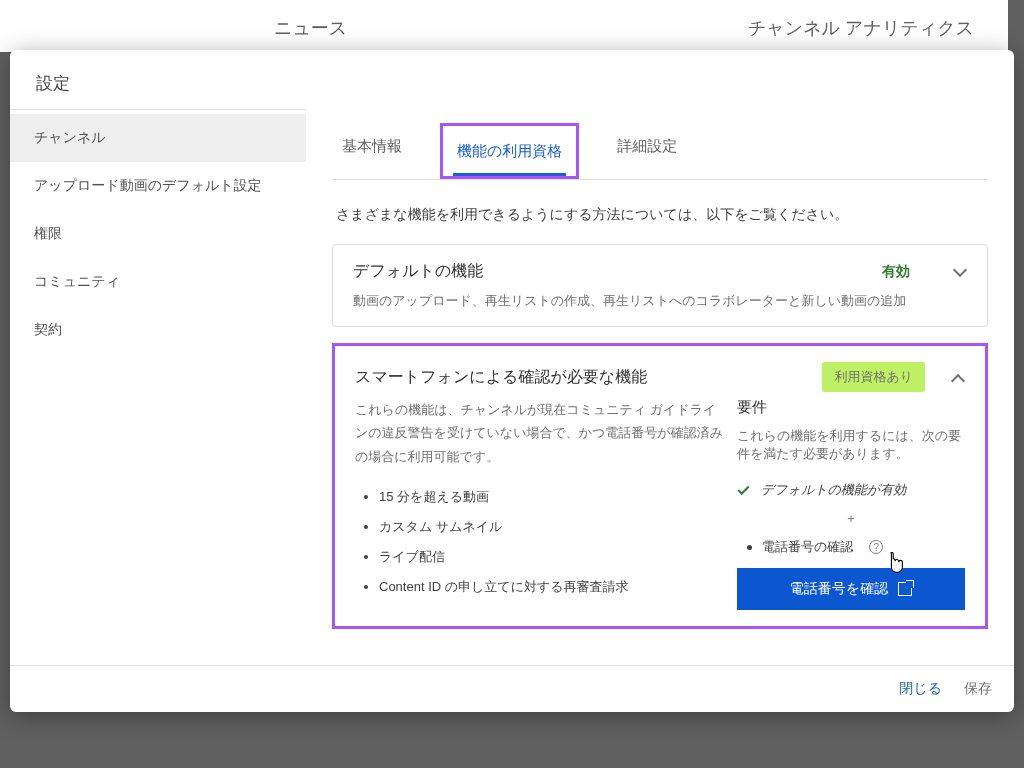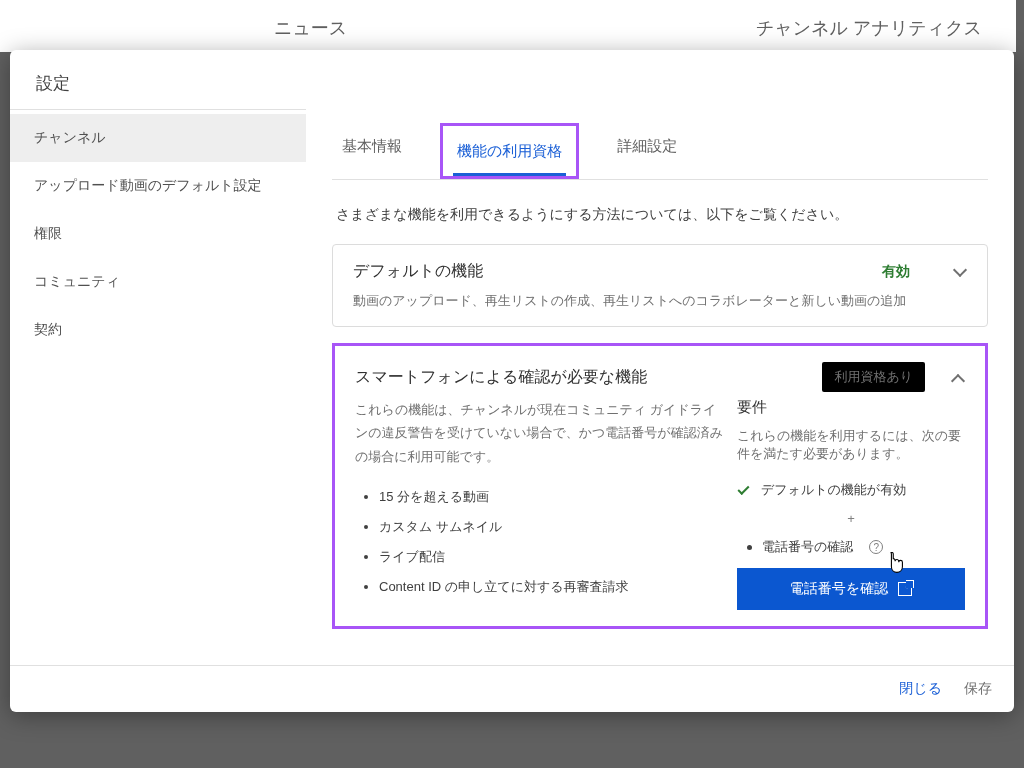--- a/index.html
+++ b/index.html
@@ -1,50 +1,50 @@
 <!DOCTYPE html>
 <html><head>
   <meta charset="utf-8">
   <style>
     * { box-sizing: border-box; margin: 0; padding: 0; }
     body { font-family: Arial, "Hiragino Sans", Meiryo, sans-serif; background: #606060; width: 1024px; height: 768px; overflow: hidden; position: relative; }
-    .bg-tabs { position: absolute; top: 0; left: 0; right: 8px; height: 52px; display: flex; gap: 0; background: #fff; }
+    .bg-tabs { position: absolute; top: 0; left: 0; right: 16px; height: 52px; display: flex; gap: 0; background: #fff; }
     .bg-tab { flex: 0 0 auto; padding: 16px 34px; color: #606060; font-size: 18px; }
     .bg-tab.spacer { flex: 0 0 240px; }
     .modal { position: absolute; left: 10px; right: 10px; top: 50px; bottom: 56px; background: #fff; display: flex; flex-direction: column; box-shadow: 0 4px 24px rgba(0,0,0,.35); border-radius: 6px; }
     .modal-title { padding: 22px 26px 14px; font-size: 17px; color: #404040; }
     .modal-body { display: flex; flex: 1; overflow: hidden; }
     .sidebar { width: 296px; border-top: 1px solid #e0e0e0; padding-top: 4px; }
     .side-item { padding: 15px 24px; font-size: 14px; color: #505050; cursor: pointer; }
     .side-item.selected { background: #eeeeee; }
     .content { flex: 1; padding: 0 26px 12px 26px; overflow-y: auto; }
     .tabs { display: flex; gap: 34px; padding: 14px 0 0 6px; border-bottom: 1px solid #e0e0e0; min-height: 62px; align-items: flex-start; }
     .tab { padding: 14px 4px 18px; font-size: 15px; color: #606060; cursor: pointer; }
     .tab.active-wrap { border: 3px solid #a855f7; display: inline-block; padding: 2px 10px 0 10px; }
     .tab.active { color: #1a5fd6; border-bottom: 3px solid #1a5fd6; display: inline-block; padding: 10px 4px 12px; margin-top: 4px; }
     .intro { margin: 26px 4px 20px; font-size: 14px; color: #404040; }
     .card { border: 1px solid #dcdcdc; border-radius: 4px; margin-bottom: 16px; padding: 16px 20px; }
     .card-header { display: flex; align-items: center; gap: 12px; }
     .card-title { font-size: 16px; color: #303030; flex: 1; }
     .card-sub { font-size: 13px; color: #707070; margin-top: 10px; }
     .badge-green { font-size: 14px; color: #2e7d32; font-weight: 600; margin-right: 31px; }
-    .badge-grey { font-size: 13px; color: #707070; background: #000000; padding: 6px 12px; border-radius: 2px; margin-right: 14px; }
+    .badge-grey { font-size: 13px; color: #707070; background: #bef264; padding: 6px 12px; border-radius: 2px; margin-right: 14px; }
     .chev { width: 14px; height: 14px; display: inline-block; position: relative; }
     .chev::before { content: ""; position: absolute; width: 8px; height: 8px; border: 2px solid #707070; border-left: none; border-top: none; transform: rotate(45deg); top: 0; left: 2px; }
     .chev.up::before { transform: rotate(-135deg); top: 6px; }
     .card-highlight { border: 3px solid #a855f7; border-radius: 0; }
     .split { display: flex; gap: 12px; margin-top: 6px; }
     .split-left { flex: 1; }
     .split-right { width: 228px; }
     .para { font-size: 13px; color: #707070; line-height: 1.8; margin-bottom: 14px; }
     .ul { list-style: disc; margin-left: 24px; }
     .ul li { font-size: 13px; color: #404040; padding: 6px 0; }
     .reqs { }
     .req-title { font-size: 15px; color: #303030; margin-bottom: 10px; }
-    .check-row { display: flex; align-items: center; gap: 10px; padding: 6px 0; }
+    .check-row { display: flex; align-items: center; gap: 10px; padding: 6px 0; font-style: italic; }
     .check { width: 14px; height: 14px; position: relative; }
     .check::before { content: ""; position: absolute; width: 9px; height: 4px; border: 2px solid #2e7d32; border-top: none; border-right: none; transform: rotate(-45deg); left: 1px; top: 3px; }
     .plus { text-align: center; font-size: 13px; color: #808080; padding: 6px 0; }
     .dot-row { display: flex; align-items: center; gap: 10px; padding: 6px 0 12px 10px; }
     .dot { width: 5px; height: 5px; border-radius: 50%; background: #404040; }
     .qmark { width: 14px; height: 14px; border: 1.5px solid #808080; border-radius: 50%; display: inline-flex; align-items: center; justify-content: center; font-size: 10px; color: #808080; margin-left: 6px; }
     .btn-primary { background: #0b57d0; color: #fff; padding: 12px 20px; display: flex; align-items: center; gap: 10px; font-size: 14px; font-weight: 500; border: none; cursor: pointer; width: 100%; justify-content: center; position: relative; }
     .extlink { width: 14px; height: 14px; border: 1.5px solid #fff; position: relative; display: inline-block; }
     .extlink::after { content: ""; position: absolute; width: 7px; height: 7px; border: 1.5px solid #fff; border-left: none; border-bottom: none; background: #0b57d0; right: -3px; top: -3px; }
     .extlink::before { content: ""; position: absolute; width: 8px; height: 1.5px; background: #fff; transform: rotate(-45deg); right: -2px; top: 1px; }

